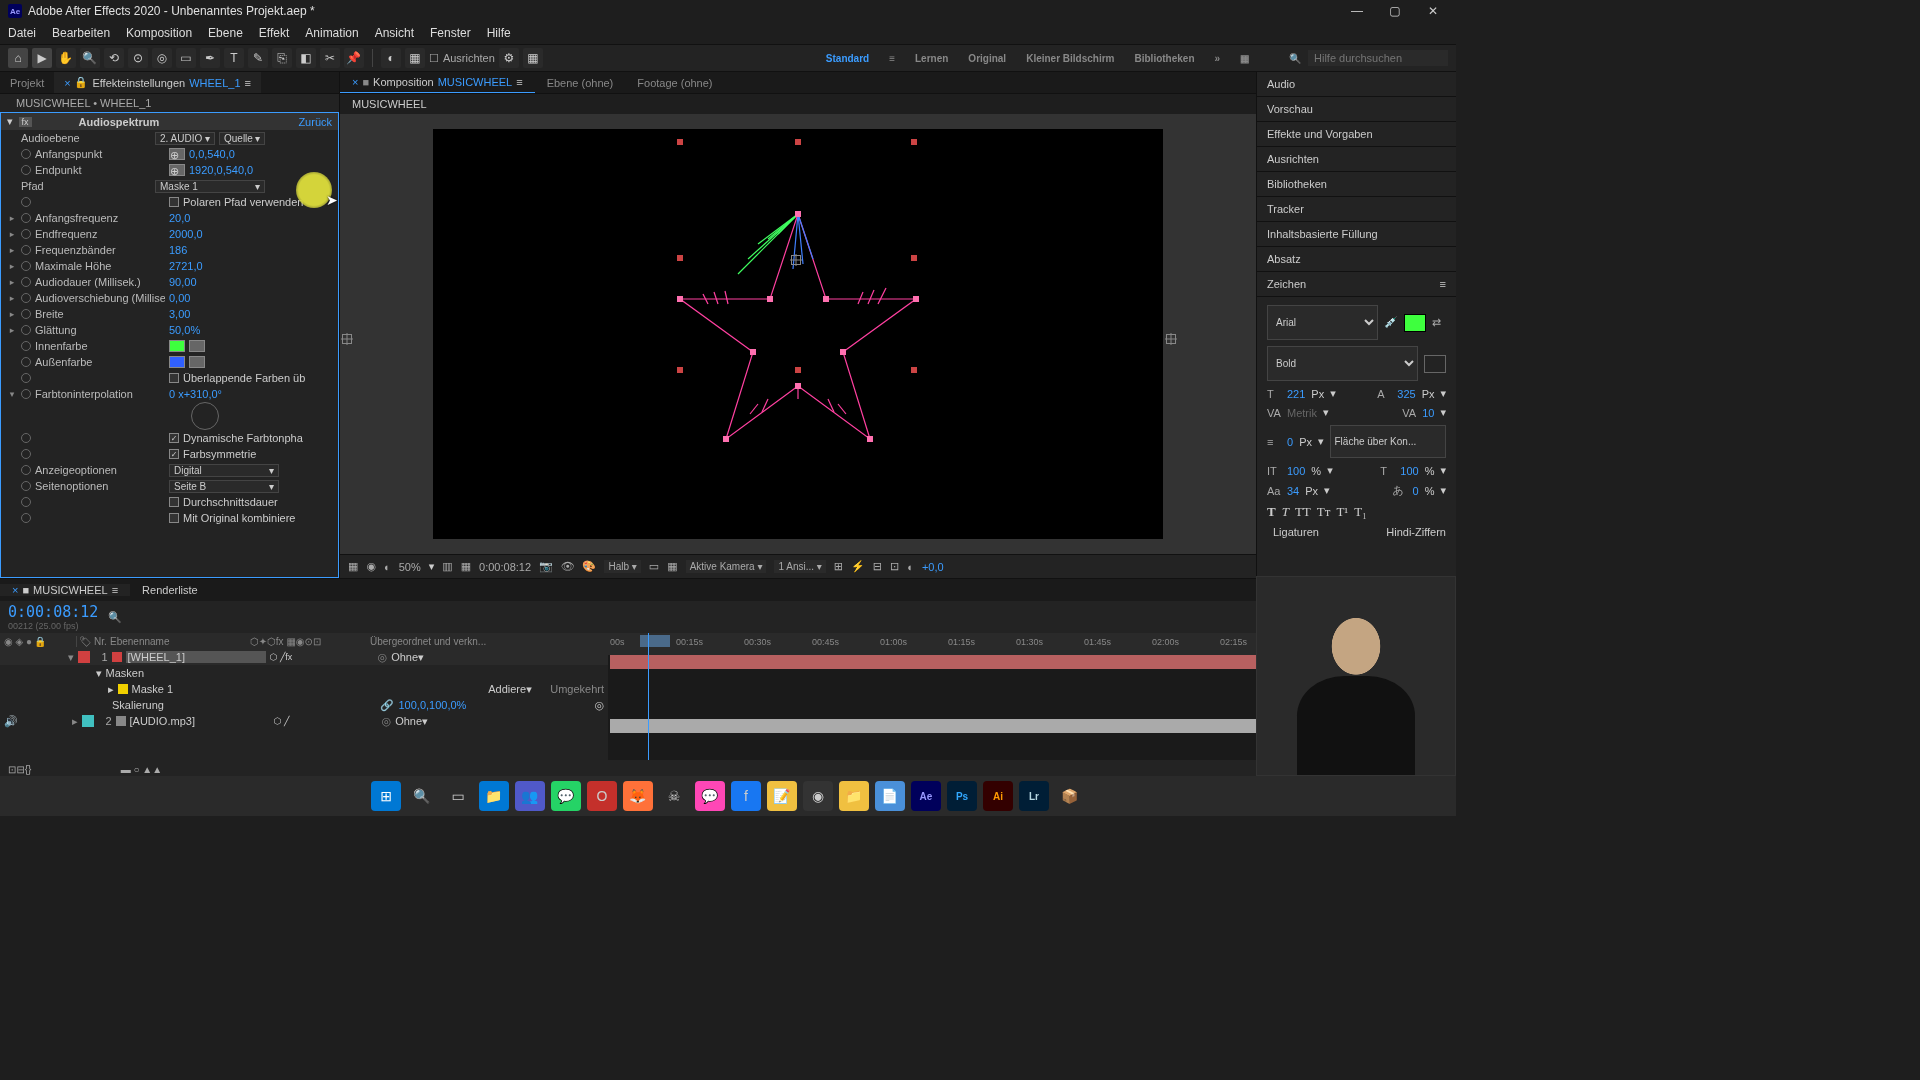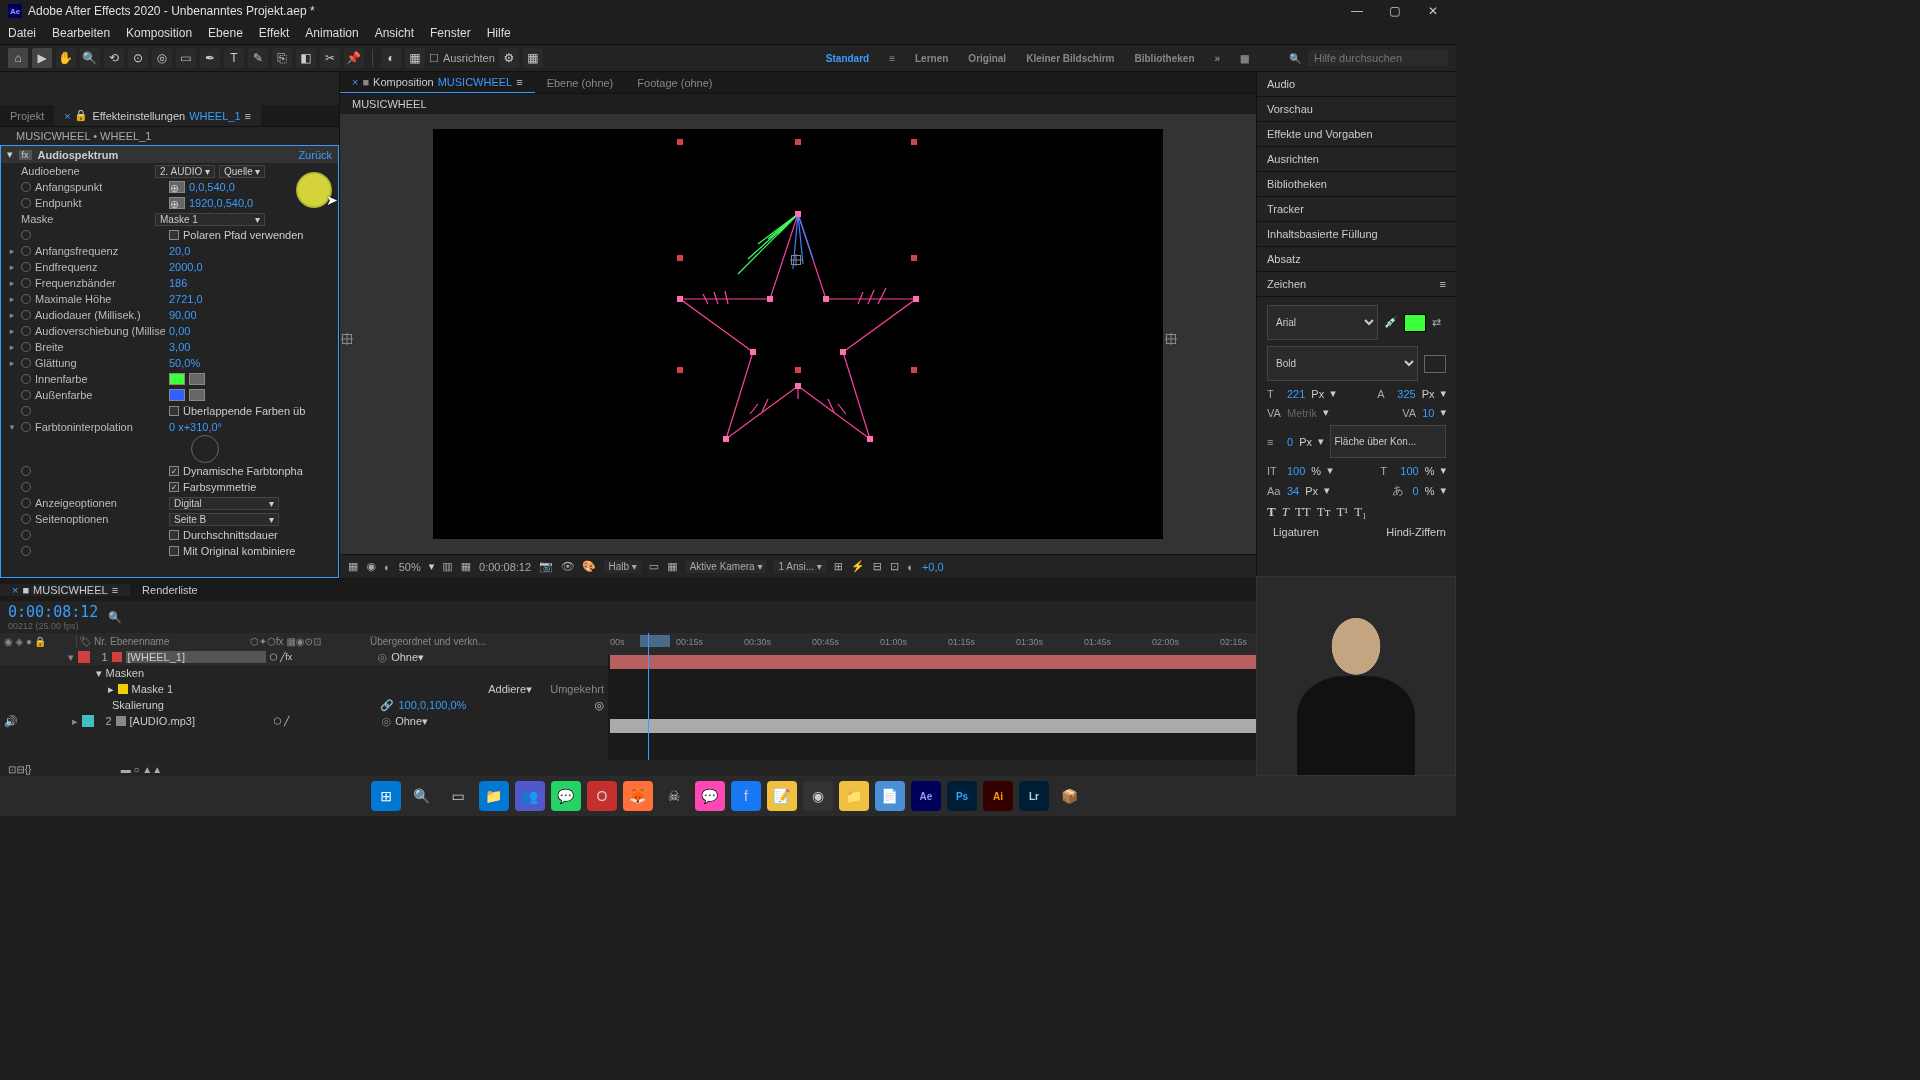--- a/index.html
+++ b/index.html
@@ -26,29 +26,29 @@
 .toolbar .workspace-tabs span { color: #888; font-size: 10px; font-weight: bold; }
 .toolbar .workspace-tabs span.active { color: #3b9cff; }
 .toolbar .search-area { display: flex; align-items: center; gap: 6px; margin-left: 20px; }
 .toolbar .search-area input { background: #2a2a2a; border: none; color: #888; padding: 2px 6px; font-size: 11px; width: 140px; }
 
 
 .main-area { display: flex; height: 506px; }
 
 
 .left-panel { width: 340px; background: #232323; border-right: 1px solid #111; display: flex; flex-direction: column; }
-.left-panel-tabs { height: 22px; display: flex; align-items: center; background: #1a1a1a; border-bottom: 1px solid #111; margin-top: 33px; }
+.left-panel-tabs { height: 22px; display: flex; align-items: center; background: #1a1a1a; border-bottom: 1px solid #111; }
 .left-panel-tabs .tab { padding: 0 10px; height: 100%; display: flex; align-items: center; font-size: 11px; color: #888; gap: 4px; }
 .left-panel-tabs .tab.active { background: #232323; color: #ccc; }
 .left-panel-tabs .tab .close { color: #3b9cff; }
 .breadcrumb-row { padding: 3px 16px; font-size: 11px; color: #aaa; background: #232323; }
 .effect-props { flex: 1; overflow-y: auto; background: #232323; border: 1px solid #3b9cff; }
 .effect-header { display: flex; align-items: center; padding: 2px 6px; background: #333; gap: 6px; }
 .effect-header .fx { background: #555; padding: 0 3px; font-size: 9px; }
-.effect-header .name { font-weight: bold; font-size: 11px; }
+.effect-header .name { font-weight: bold; font-size: 11px; margin-left: 41px; }
 .effect-header .reset { margin-left: auto; color: #3b9cff; font-size: 11px; }
 .prop-row { display: flex; align-items: center; height: 16px; padding: 0 6px; gap: 4px; }
 .prop-row .tw { width: 10px; text-align: center; color: #888; font-size: 9px; }
 .prop-row .sw { width: 10px; height: 10px; border: 1px solid #666; border-radius: 50%; }
 .prop-row .label { width: 130px; font-size: 11px; color: #bbb; white-space: nowrap; overflow: hidden; }
 .prop-row .value { color: #3b9cff; font-size: 11px; }
 .prop-row .picker { width: 16px; height: 12px; background: #666; border: 1px solid #888; }
 .prop-row .swatch { width: 16px; height: 12px; border: 1px solid #888; }
 .prop-row .dropdown { background: #2a2a2a; border: 1px solid #444; padding: 0 4px; font-size: 10px; color: #ccc; min-width: 60px; display:flex; justify-content:space-between; align-items:center; }
 .prop-row .cb { width: 10px; height: 10px; border: 1px solid #888; background: #333; display:inline-flex; align-items:center; justify-content:center; font-size:8px; color:#ccc; }
@@ -231,21 +231,21 @@
         </div>
       <div class="prop-row">
           <span class="tw"></span>
           <span class="sw"></span>
           <span class="label">Endpunkt</span>
           <span class="picker">⊕</span>
           <span class="value">1920,0,540,0</span>
         </div>
       <div class="prop-row">
           <span class="tw"></span>
-          <span class="label">Maske</span>
+          <span class="label">Pfad</span>
           <span class="dropdown" style="min-width:110px">
             <span>Maske 1</span>
             <span>▾</span>
           </span>
         </div>
       <div class="prop-row">
           <span class="tw"></span>
           <span class="sw"></span>
           <span class="label"></span>
           <span class="cb"></span>

